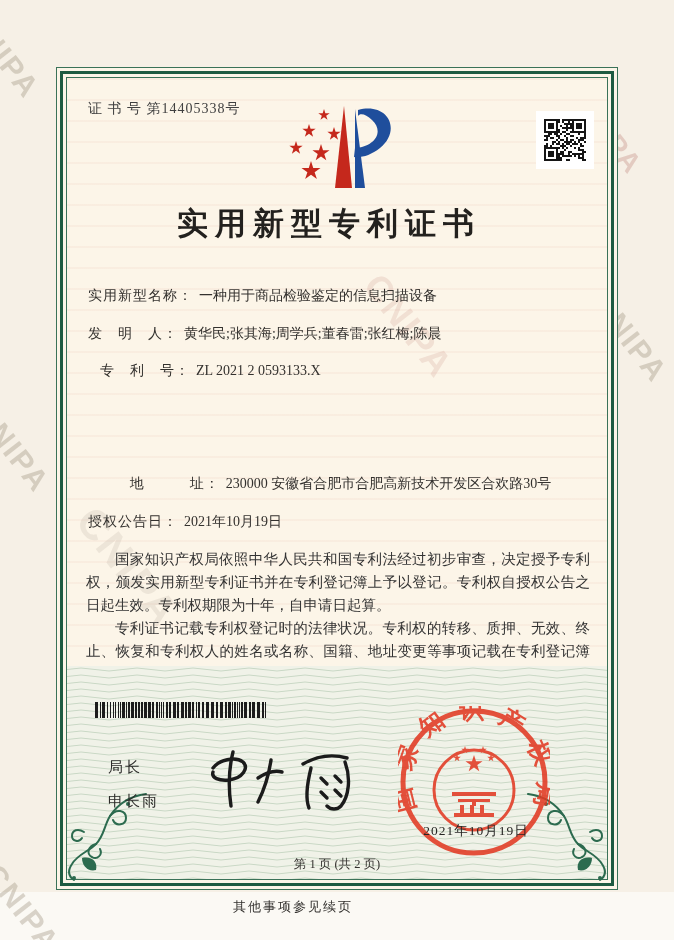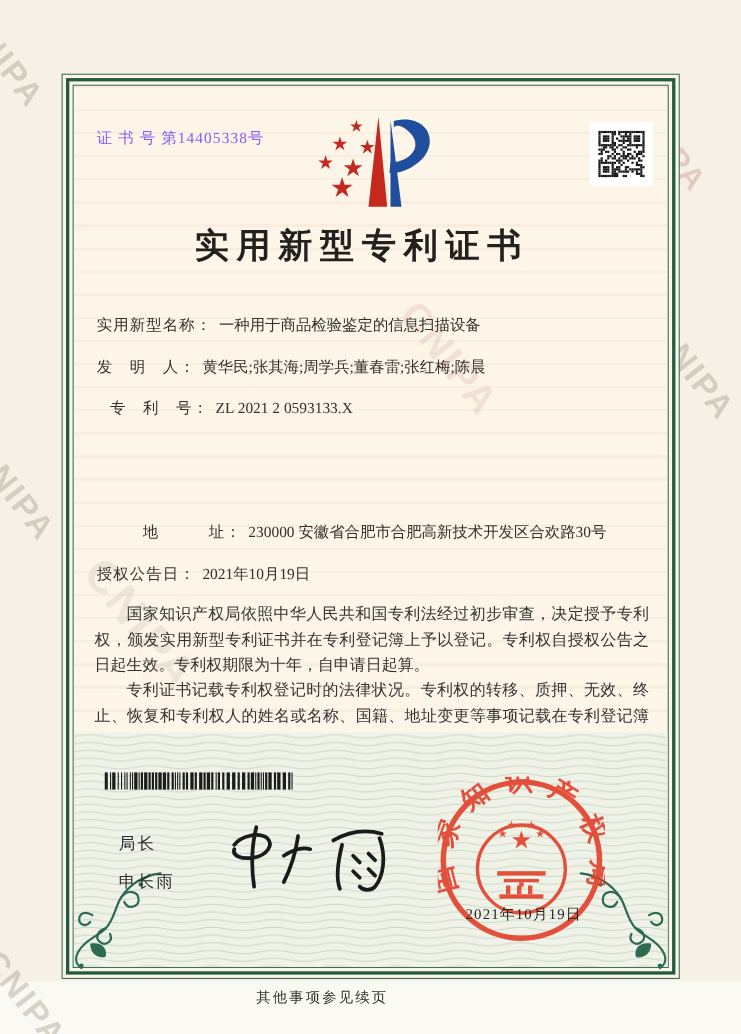--- a/index.html
+++ b/index.html
@@ -16,21 +16,21 @@
   .frame-mid{left:60px;top:71px;width:554px;height:815px;border:3px solid #1e5b41;}
   .frame-inner{left:66px;top:77px;width:542px;height:803px;border:1px solid #3a7258;}
   
   .wm{position:absolute;font-family:"Liberation Sans","DejaVu Sans",sans-serif;font-weight:bold;
       transform:rotate(52deg);transform-origin:left top;letter-spacing:2px;white-space:nowrap;}
   .wm-gray{color:rgba(168,158,138,0.42);font-size:30px;}
   .wm-pink{color:rgba(205,158,148,0.45);font-size:28px;}
   .wm-inner1{color:rgba(200,140,130,0.20);font-size:36px;}
   .wm-inner2{color:rgba(160,150,135,0.16);font-size:42px;}
   
-  .certno{position:absolute;left:88px;top:100px;font-size:14px;letter-spacing:1px;color:#8b5cf6;margin-top:17px;}
+  .certno{position:absolute;left:88px;top:100px;font-size:14px;letter-spacing:1px;color:#404040;}
   .title{position:absolute;left:0;top:203px;width:658px;text-align:center;font-size:31px;font-weight:bold;
          letter-spacing:7px;color:#23211e;}
   .field-row{position:absolute;left:88px;width:505px;height:20px;font-size:14px;color:#33312e;white-space:nowrap;}
   .field-label{letter-spacing:1px;}
   .field-value{margin-left:6px;}
   .grant-right{position:absolute;left:383px;top:0;}
   .paras{position:absolute;left:86px;top:548px;width:504px;font-size:14.5px;line-height:23px;color:#333;
          text-align:justify;}
   .paras p{margin:0;text-indent:2em;}
   .signer{position:absolute;left:108px;font-size:15px;color:#2a2a28;letter-spacing:2px;z-index:3;}
@@ -481,15 +481,16 @@
       <rect x="60" y="93" width="32" height="3"></rect>
       <rect x="62" y="99" width="4" height="8"></rect>
         <rect x="72" y="99" width="4" height="8"></rect>
       <rect x="82" y="99" width="4" height="8"></rect>
         <rect x="74" y="96" width="4" height="4"></rect>
       <rect x="56" y="107" width="40" height="4"></rect>
     </g>
   </svg>
   <div class="seal-date">2021年10月19日</div>
 
+  <div class="pageno">第 1 页 (共 2 页)</div>
   <div class="note">其他事项参见续页</div>
 
 </div>
 
 </body></html>

